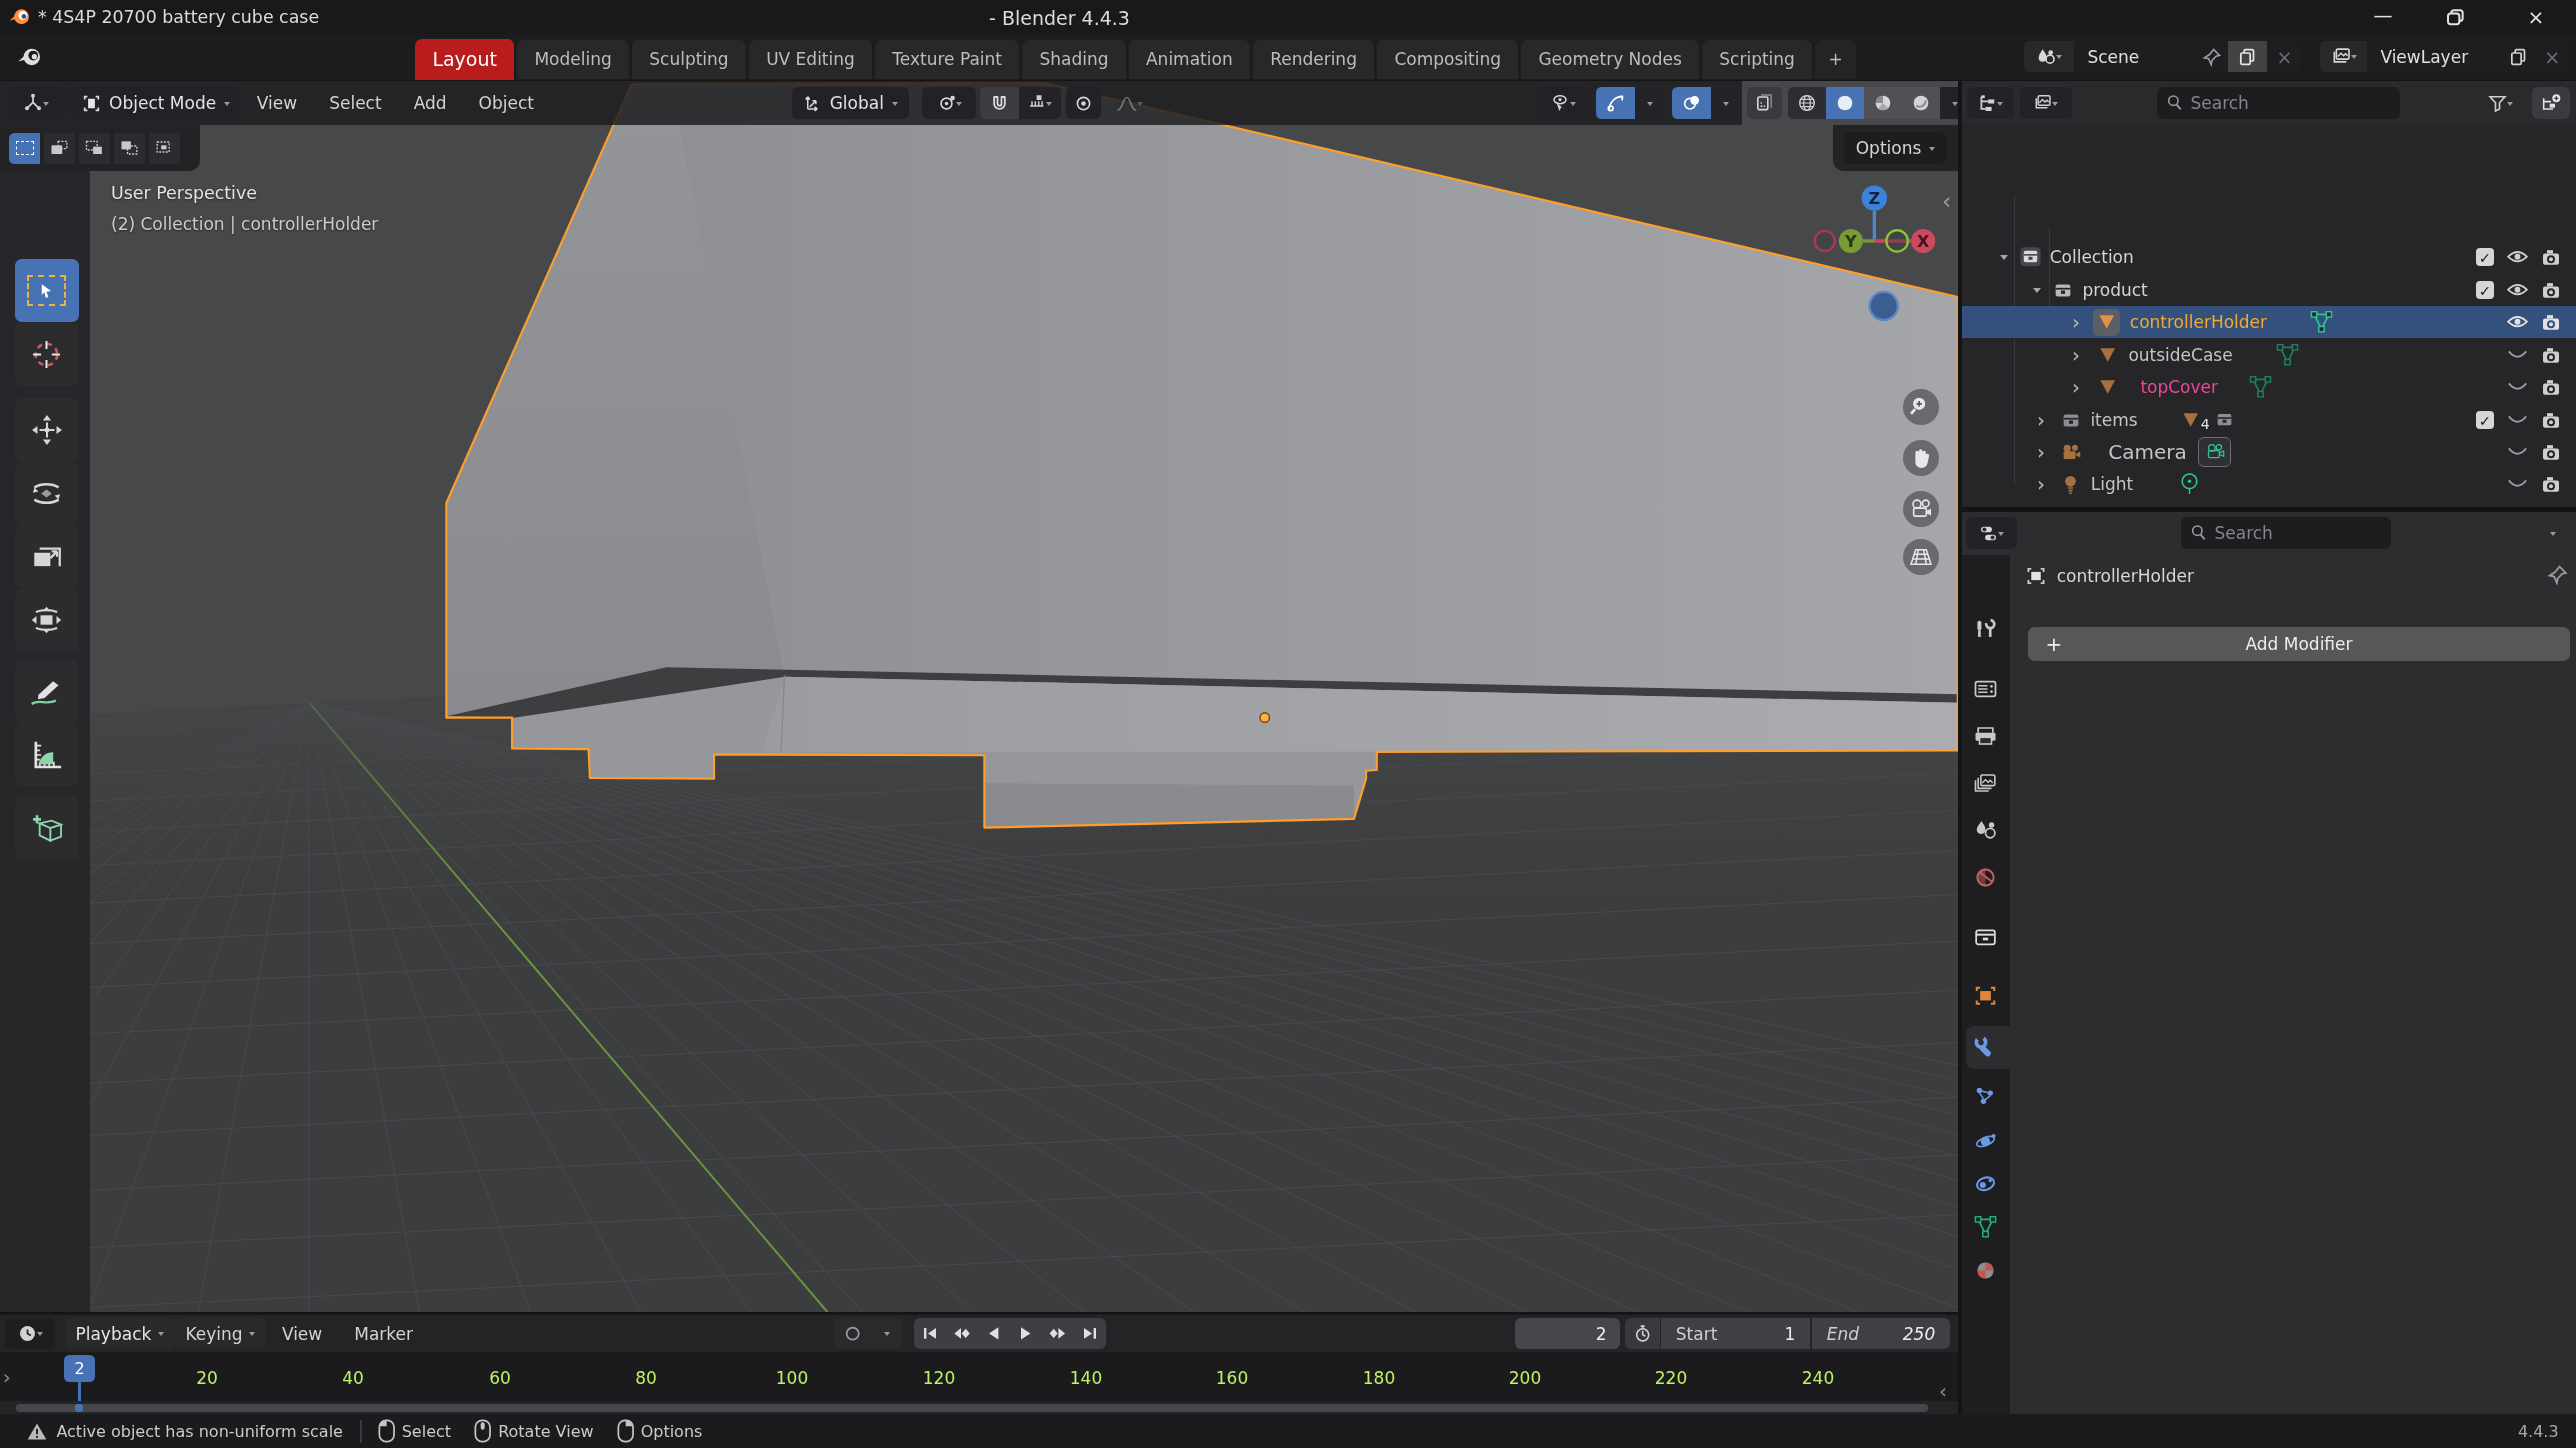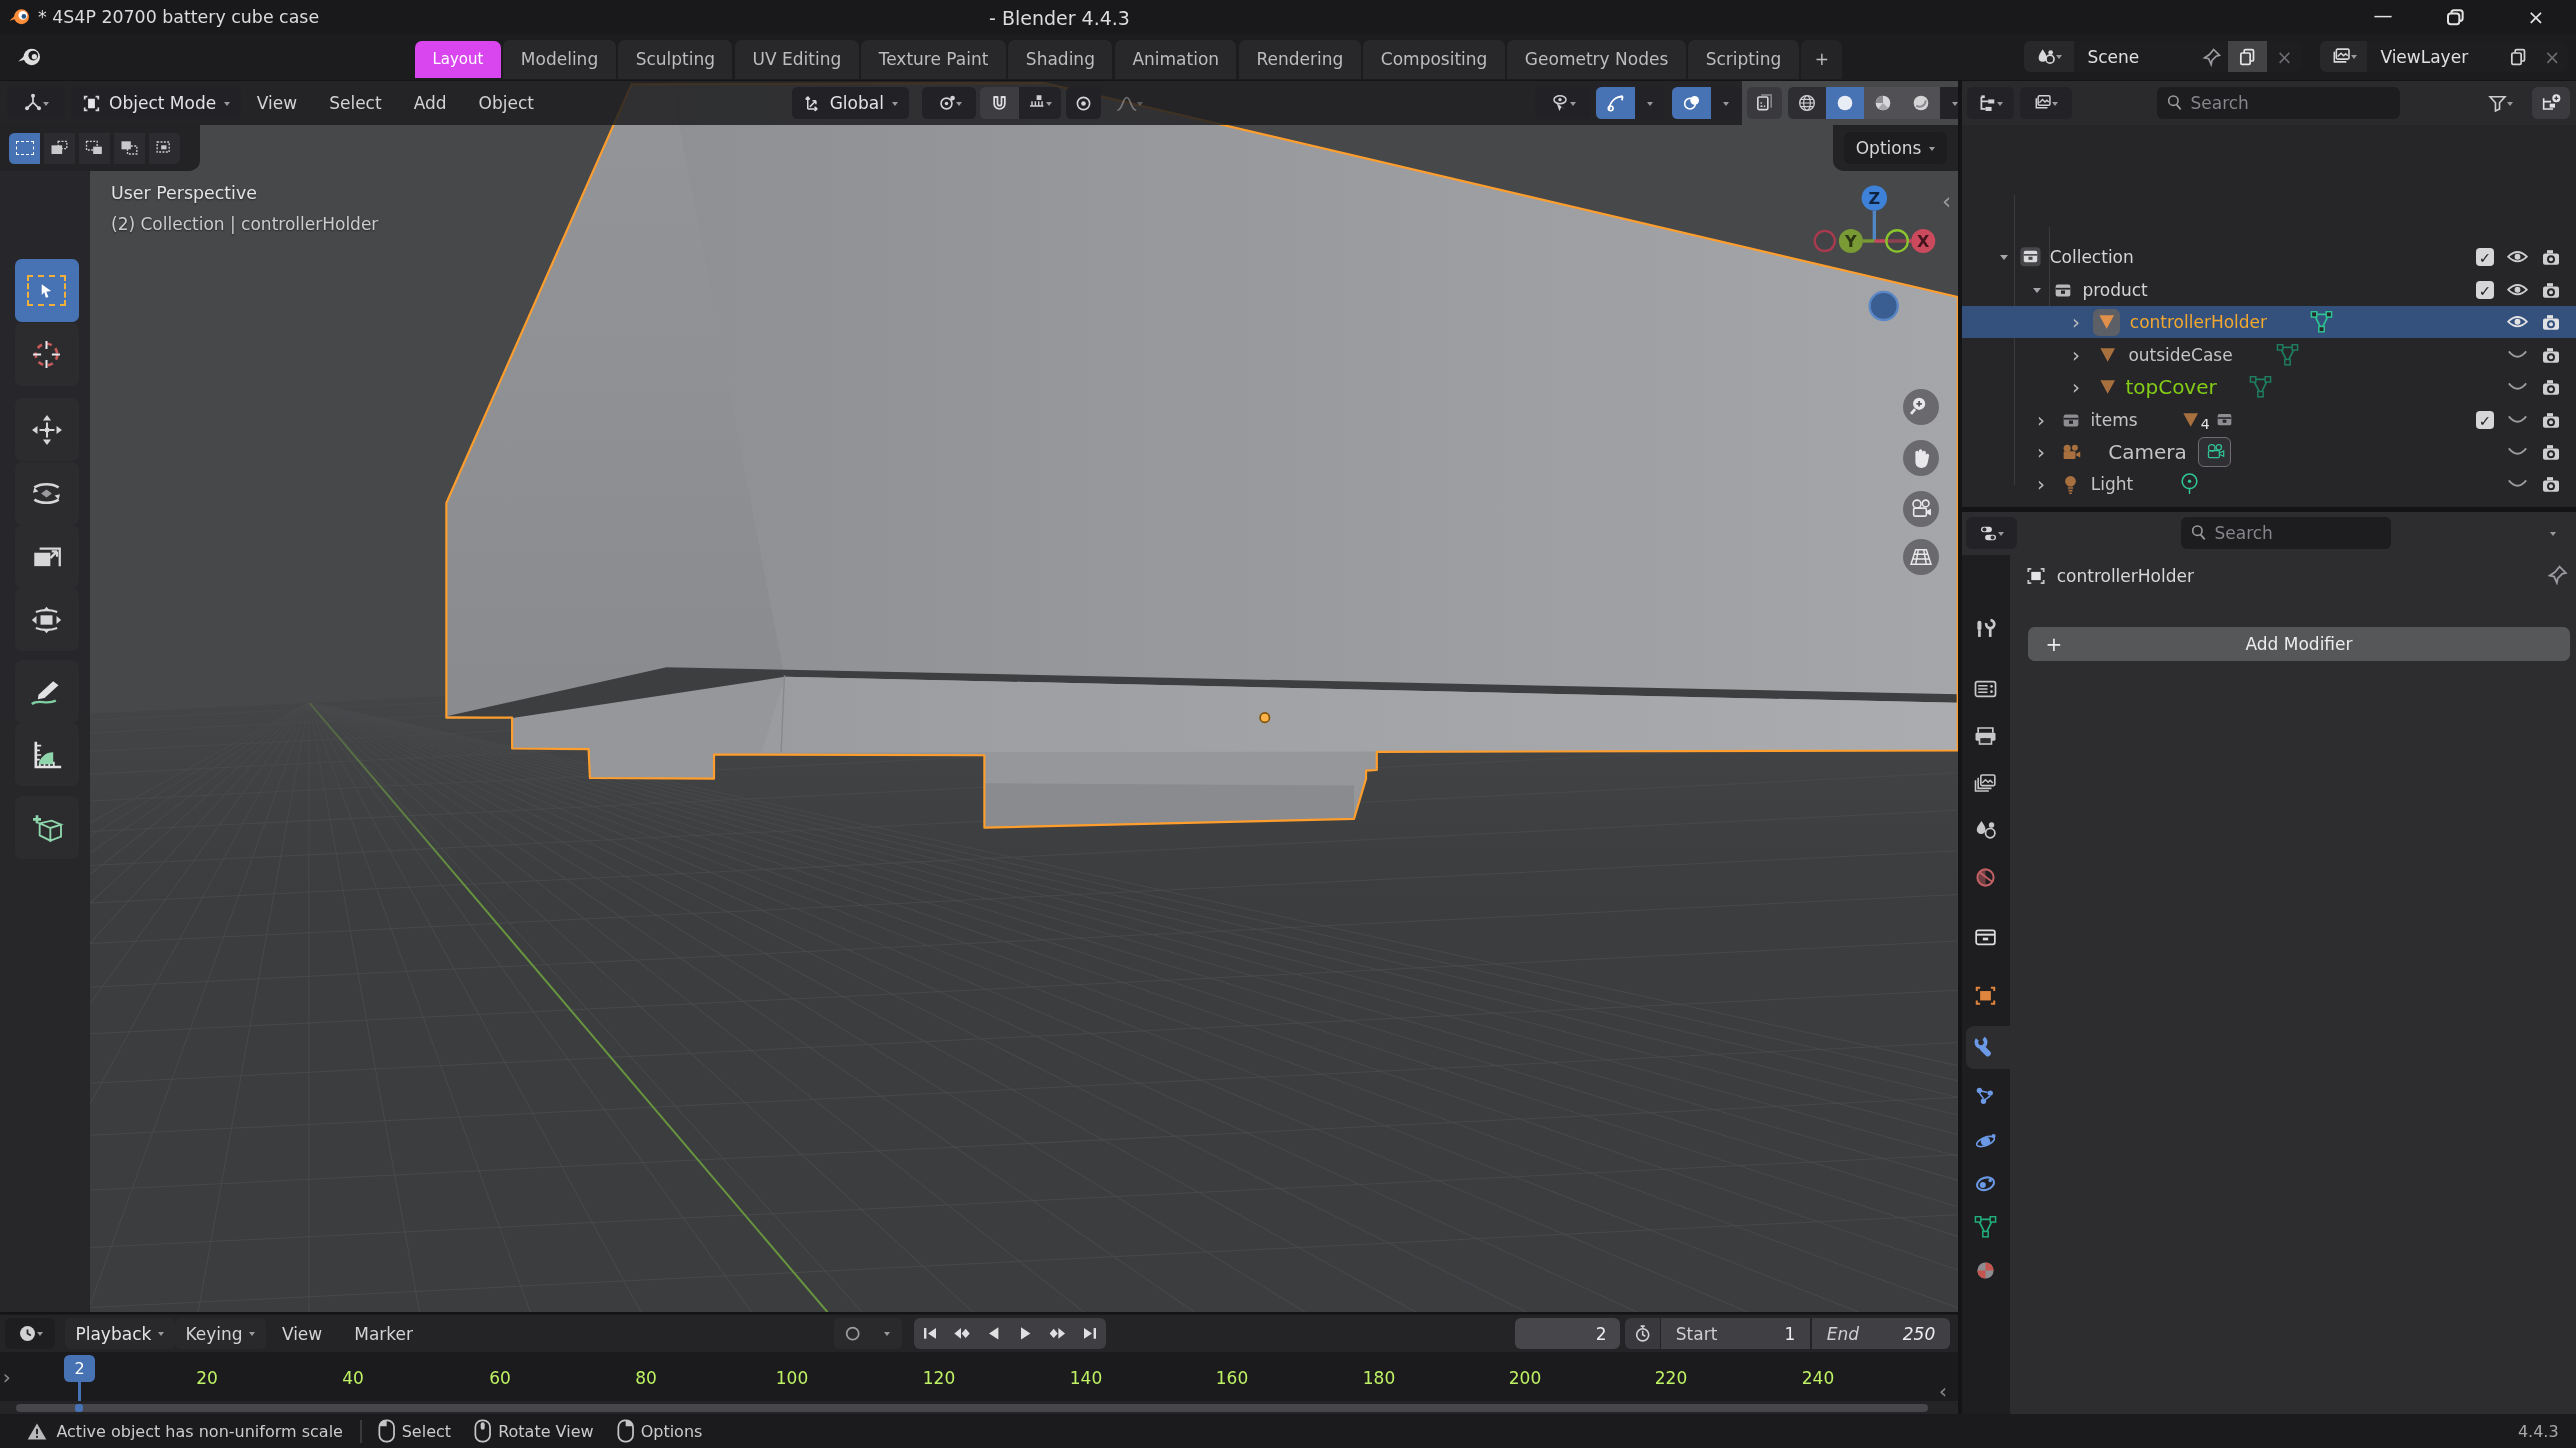--- a/index.html
+++ b/index.html
@@ -45,21 +45,21 @@
 
 <div class="r" style="left:0;top:34px;width:2576px;height:46px;background:#1c1c1e;">
   <svg class="r" style="left:16px;top:10.7px" width="27" height="24" viewBox="0 0 34 32">
     <circle cx="20" cy="16" r="11" fill="#dedede"></circle>
       <circle cx="22" cy="14" r="6.5" fill="#1c1c1e"></circle>
       <circle cx="23.5" cy="15.5" r="3.5" fill="#dedede"></circle>
     <path d="M2 22 L13 12 L16 18 Z" fill="#dedede"></path>
   </svg>
 
   <div class="r f" style="left:415px;top:5.4px;height:40px;gap:2.7px;">
-    <span style="background:#d946ef;color:#fff;border-radius:6.7px 6.7px 0 0;padding:9.4px 17.4px;font-size:15px;">Layout</span>
+    <span style="background:#b91c1c;color:#fff;border-radius:6.7px 6.7px 0 0;padding:9.4px 17.4px;font-size:19px;">Layout</span>
     <span style="background:#28282b;color:#bdbdbf;border-radius:6.7px 6.7px 0 0;padding:9.4px 17.4px;font-size:17px;">Modeling</span>
     <span style="background:#28282b;color:#bdbdbf;border-radius:6.7px 6.7px 0 0;padding:9.4px 17.4px;font-size:17px;">Sculpting</span>
     <span style="background:#28282b;color:#bdbdbf;border-radius:6.7px 6.7px 0 0;padding:9.4px 17.4px;font-size:17px;">UV Editing</span>
     <span style="background:#28282b;color:#bdbdbf;border-radius:6.7px 6.7px 0 0;padding:9.4px 17.4px;font-size:17px;">Texture Paint</span>
     <span style="background:#28282b;color:#bdbdbf;border-radius:6.7px 6.7px 0 0;padding:9.4px 17.4px;font-size:17px;">Shading</span>
     <span style="background:#28282b;color:#bdbdbf;border-radius:6.7px 6.7px 0 0;padding:9.4px 17.4px;font-size:17px;">Animation</span>
     <span style="background:#28282b;color:#bdbdbf;border-radius:6.7px 6.7px 0 0;padding:9.4px 17.4px;font-size:17px;">Rendering</span>
     <span style="background:#28282b;color:#bdbdbf;border-radius:6.7px 6.7px 0 0;padding:9.4px 17.4px;font-size:17px;">Compositing</span>
     <span style="background:#28282b;color:#bdbdbf;border-radius:6.7px 6.7px 0 0;padding:9.4px 17.4px;font-size:17px;">Geometry Nodes</span>
     <span style="background:#28282b;color:#bdbdbf;border-radius:6.7px 6.7px 0 0;padding:9.4px 17.4px;font-size:17px;">Scripting</span>
@@ -627,21 +627,21 @@
           <circle cx="15" cy="16.5" r="3" fill="#cfcfd1"></circle>
         </svg>
     </span>
   </div>
 
   <div class="orow" style="top:290px;left:0;width:614px;">
     <span class="chevr" style="margin-left:110px;">›</span>
     <svg style="margin-left:19px" width="17.4" height="16" viewBox="0 0 26 24">
         <path d="M2 2 H24 L13 22 Z" fill="#a8703f"></path>
       </svg>
-    <span style="margin-left:9px;font-size:20px;color:#84cc16;">topCover</span>
+    <span style="margin-left:24px;font-size:17px;color:#ec4899;">topCover</span>
     <svg style="position:absolute;left:287px;" width="23" height="21.5" viewBox="0 0 34 32">
         <path d="M6 5 H28 L17 27 Z" fill="none" stroke="#1e7e5f" stroke-width="2.6"></path>
         <rect x="2" y="1" width="8" height="8" fill="#262629" stroke="#1e7e5f" stroke-width="2.2"></rect>
         <rect x="24" y="1" width="8" height="8" fill="#262629" stroke="#1e7e5f" stroke-width="2.2"></rect>
         <rect x="13" y="23" width="8" height="8" fill="#262629" stroke="#1e7e5f" stroke-width="2.2"></rect>
       </svg>
     <span class="oicons" style="left:544px;gap:12px;">
       <svg width="23" height="17.4" viewBox="0 0 34 26">
           <path d="M4 8 Q17 24 30 8" fill="none" stroke="#9c9ca0" stroke-width="2.8"></path>
         </svg>

